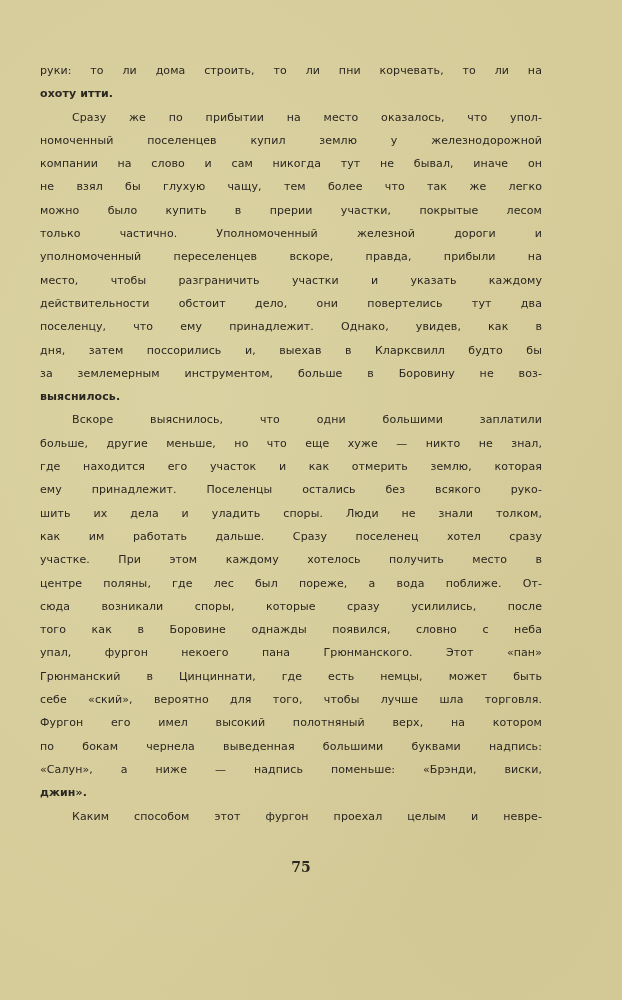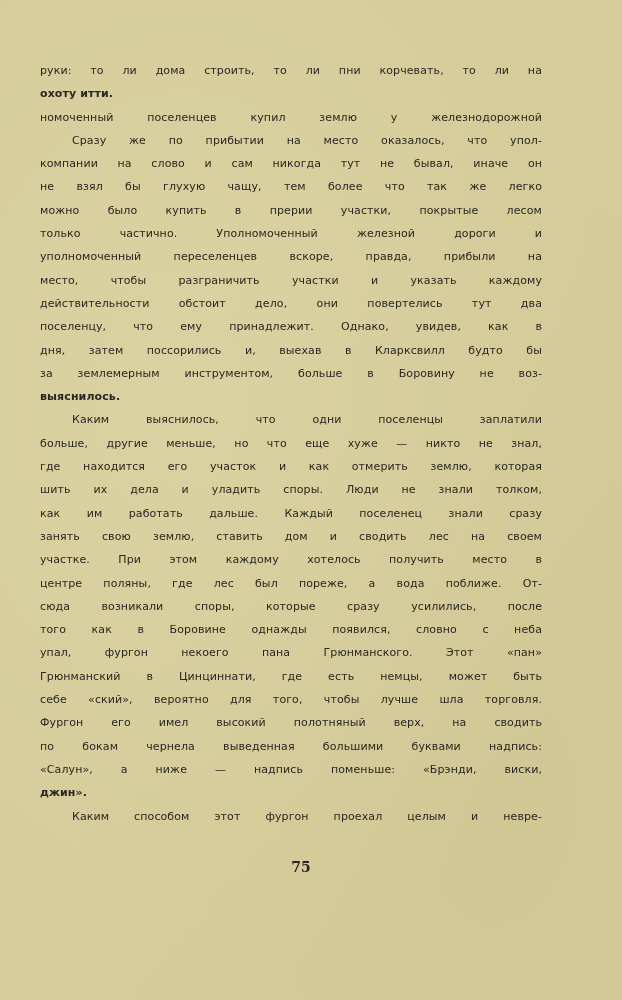--- a/index.html
+++ b/index.html
@@ -57,50 +57,50 @@
 <body>
 
 <div class="page">
 
   <div>
     <span class="line">руки: то ли дома строить, то ли пни корчевать, то ли на</span>
     <span class="line last">охоту итти.</span>
   </div>
 
   <div>
+    <span class="line indent">Сразу же по прибытии на место оказалось, что упол-</span>
     <span class="line">номоченный поселенцев купил землю у железнодорожной</span>
-    <span class="line indent">Сразу же по прибытии на место оказалось, что упол-</span>
     <span class="line">компании на слово и сам никогда тут не бывал, иначе он</span>
     <span class="line">не взял бы глухую чащу, тем более что так же легко</span>
     <span class="line">можно было купить в прерии участки, покрытые лесом</span>
     <span class="line">только частично. Уполномоченный железной дороги и</span>
     <span class="line">уполномоченный переселенцев вскоре, правда, прибыли на</span>
     <span class="line">место, чтобы разграничить участки и указать каждому</span>
     <span class="line">действительности обстоит дело, они повертелись тут два</span>
     <span class="line">поселенцу, что ему принадлежит. Однако, увидев, как в</span>
     <span class="line">дня, затем поссорились и, выехав в Кларксвилл будто бы</span>
     <span class="line">за землемерным инструментом, больше в Боровину не воз-</span>
     <span class="line last">выяснилось.</span>
   </div>
 
   <div>
-    <span class="line indent">Каким выяснилось, что одни поселенцы заплатили</span>
+    <span class="line indent">Вскоре выяснилось, что одни большими заплатили</span>
     <span class="line">больше, другие меньше, но что еще хуже — никто не знал,</span>
     <span class="line">где находится его участок и как отмерить землю, которая</span>
+    <span class="line">ему принадлежит. Поселенцы остались без всякого руко-</span>
     <span class="line">шить их дела и уладить споры. Люди не знали толком,</span>
-    <span class="line">как им работать дальше. Каждый поселенец знали сразу</span>
-    <span class="line">занять свою землю, ставить дом и сводить лес на своем</span>
+    <span class="line">как им работать дальше. Сразу поселенец хотел сразу</span>
     <span class="line">участке. При этом каждому хотелось получить место в</span>
     <span class="line">центре поляны, где лес был пореже, а вода поближе. От-</span>
     <span class="line">сюда возникали споры, которые сразу усилились, после</span>
     <span class="line">того как в Боровине однажды появился, словно с неба</span>
     <span class="line">упал, фургон некоего пана Грюнманского. Этот «пан»</span>
     <span class="line">Грюнманский в Цинциннати, где есть немцы, может быть</span>
     <span class="line">себе «ский», вероятно для того, чтобы лучше шла торговля.</span>
-    <span class="line">Фургон его имел высокий полотняный верх, на сводить</span>
+    <span class="line">Фургон его имел высокий полотняный верх, на котором</span>
     <span class="line">по бокам чернела выведенная большими буквами надпись:</span>
     <span class="line">«Салун», а ниже — надпись поменьше: «Брэнди, виски,</span>
     <span class="line last">джин».</span>
   </div>
 
   <div>
     <span class="line indent">Каким способом этот фургон проехал целым и невре-</span>
   </div>
 </div>
 

